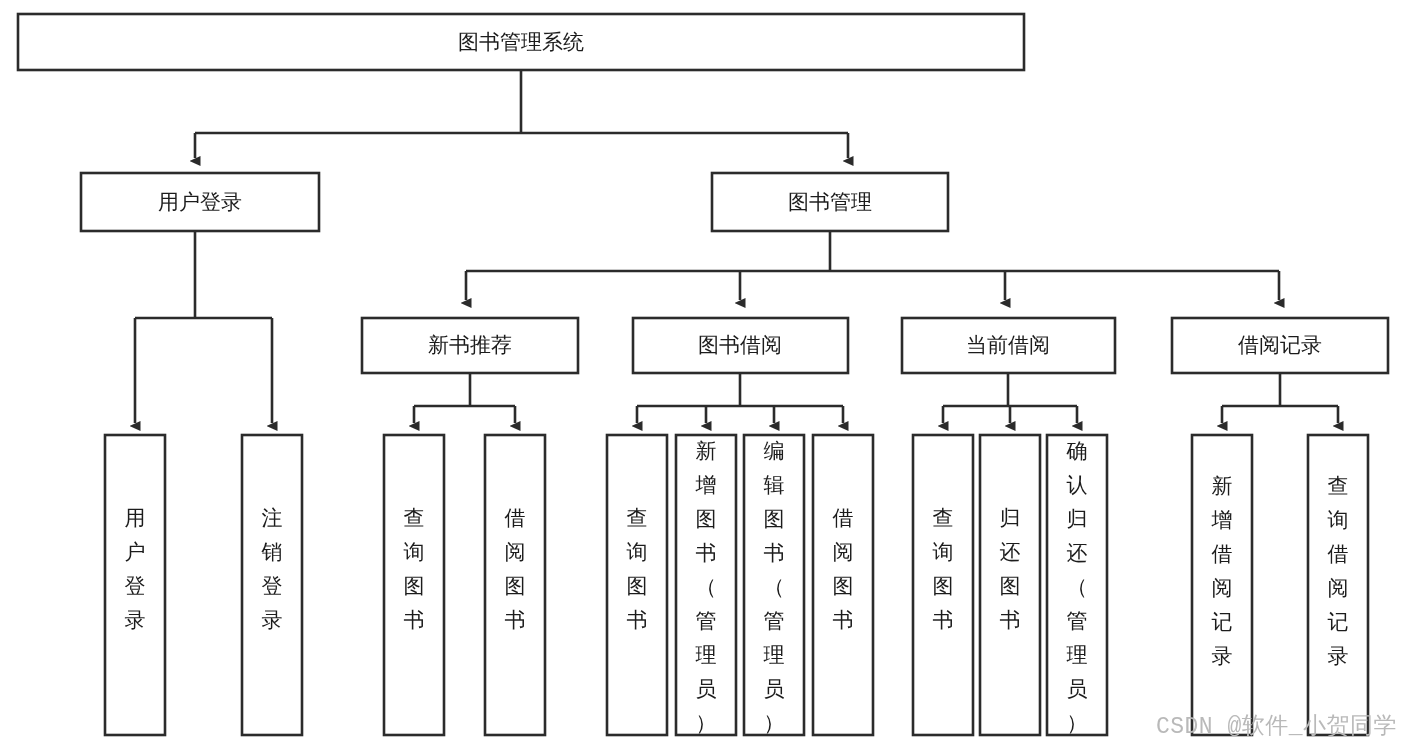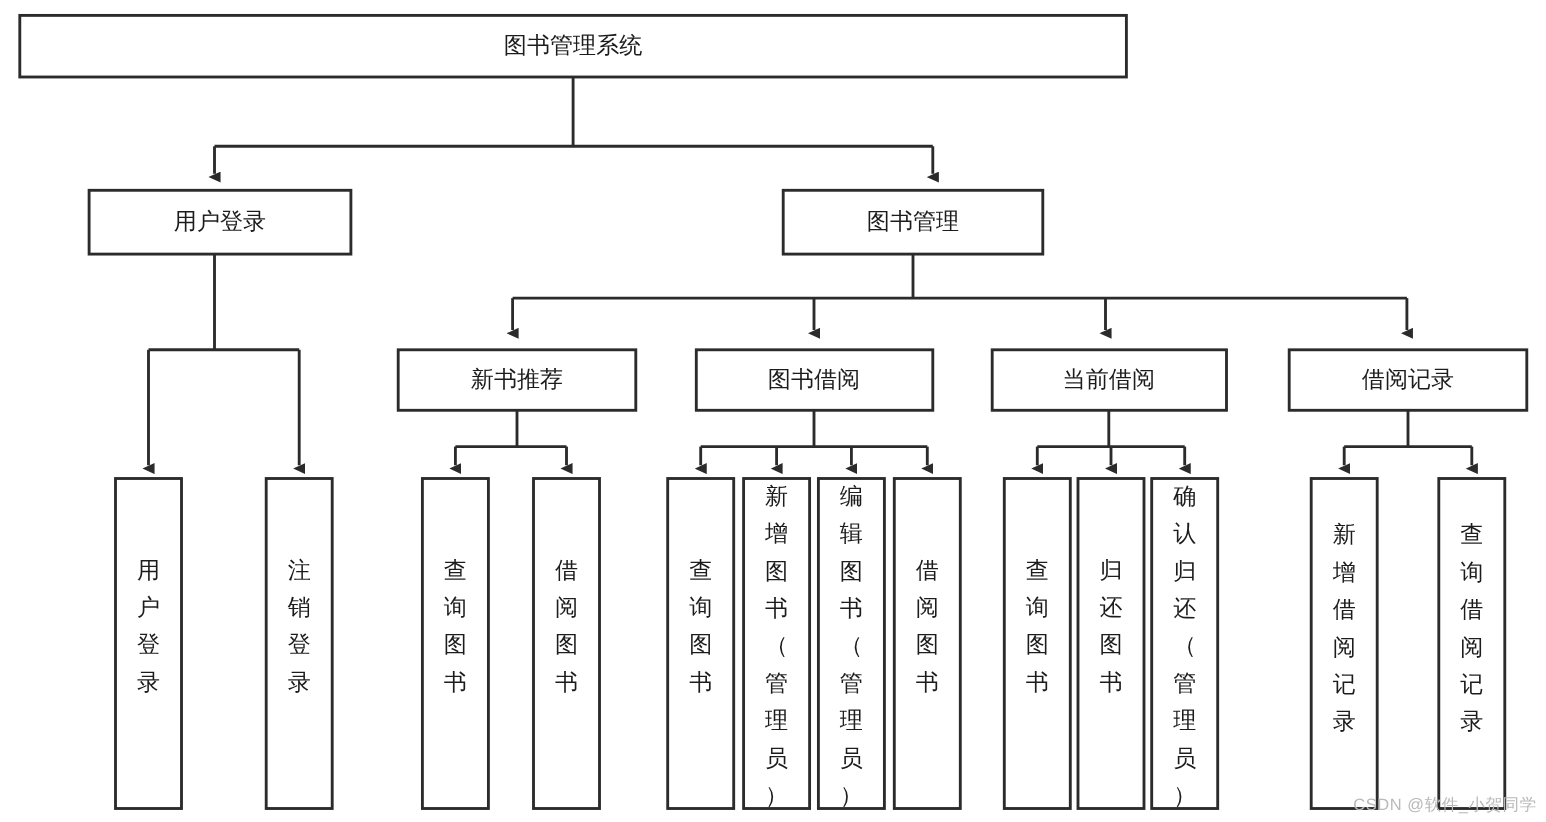--- a/index.html
+++ b/index.html
@@ -48,22 +48,22 @@
   .node-label-v {
     font-family: "Liberation Sans", "DejaVu Sans", sans-serif;
     font-size: 21px;
     fill: #1c1c1c;
     text-anchor: middle;
   }
   .watermark {
     position: absolute;
     right: 8px;
     bottom: 6px;
-    font-family: Liberation Sans, sans-serif;
-    font-size: 15px;
+    font-family: Liberation Mono, monospace;
+    font-size: 23px;
     color: #b9b9b9;
     white-space: nowrap;
     letter-spacing: 0.5px;
   }
 </style>
 </head>
 <body style="background: rgb(255, 255, 255);">
 
 <div id="diagram-root">
 

